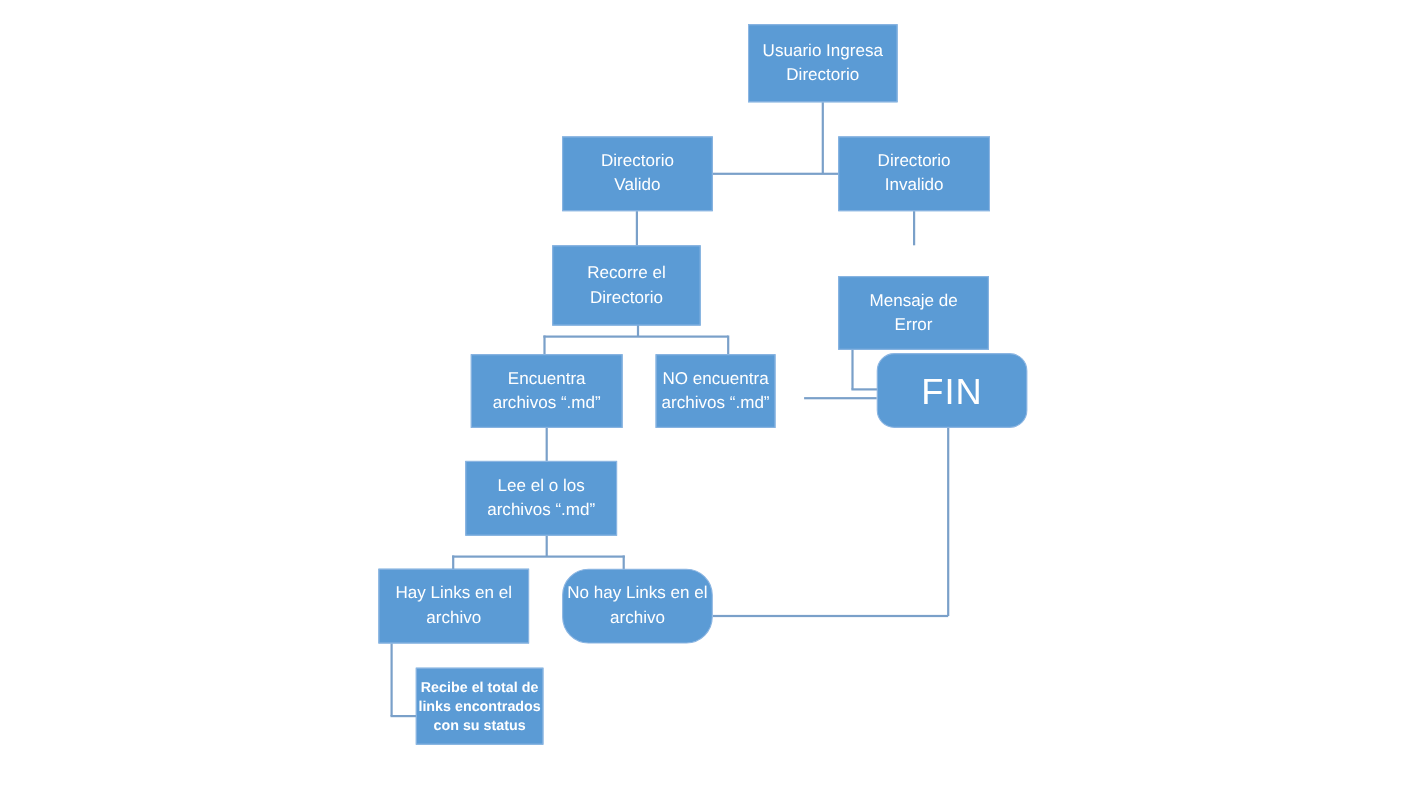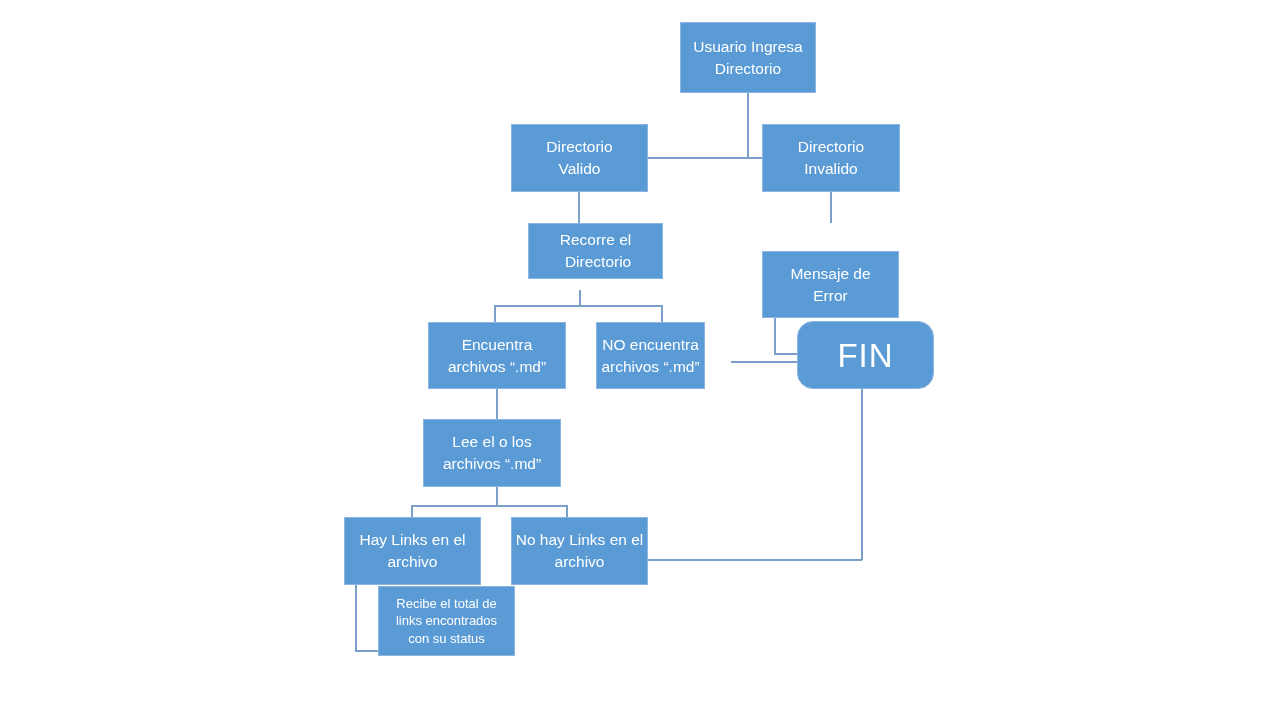--- a/index.html
+++ b/index.html
@@ -29,29 +29,29 @@
   .node.small { font-size: 13px; line-height: 1.35; }
 
   .line { position: absolute; background: var(--connector, #7AA0C9); }
   .line.h { height: 1.5px; }
   .line.v { width: 1.5px; }
 
   
   #n-usuario     { left: 680px; top: 22px;  width: 136px; height: 71px; }
   #n-valido      { left: 511px; top: 124px; width: 137px; height: 68px; }
   #n-invalido    { left: 762px; top: 124px; width: 138px; height: 68px; }
-  #n-recorre     { left: 528px; top: 223px; width: 135px; height: 56px; text-align: right; }
+  #n-recorre     { left: 502px; top: 223px; width: 135px; height: 73px; }
   #n-mensaje     { left: 762px; top: 223px; width: 137px; height: 67px; margin-top: 28px; }
   #n-encuentra   { left: 428px; top: 322px; width: 138px; height: 67px; }
   #n-noencuentra { left: 596px; top: 322px; width: 109px; height: 67px; }
   #n-fin         { left: 797px; top: 321px; width: 137px; height: 68px; }
   #n-lee         { left: 423px; top: 419px; width: 138px; height: 68px; }
   #n-hay         { left: 344px; top: 517px; width: 137px; height: 68px; }
-  #n-nohay       { left: 511px; top: 517px; width: 137px; height: 68px; }
-  #n-recibe      { left: 378px; top: 586px; width: 137px; height: 70px; }
+  #n-nohay       { left: 511px; top: 517px; width: 137px; height: 68px; border-radius: 24px; }
+  #n-recibe      { left: 378px; top: 607px; width: 116px; height: 70px; font-weight: bold; }
 </style>
 </head>
 <body>
 
 <div class="canvas">
 
   <div class="line v" style="left:747px; top:93px;  height:65px;"></div>
   <div class="line h" style="left:648px; top:157px; width:114px;"></div>
   <div class="line v" style="left:578px; top:192px; height:31px;"></div>
   <div class="line v" style="left:830px; top:192px; height:31px;"></div>

